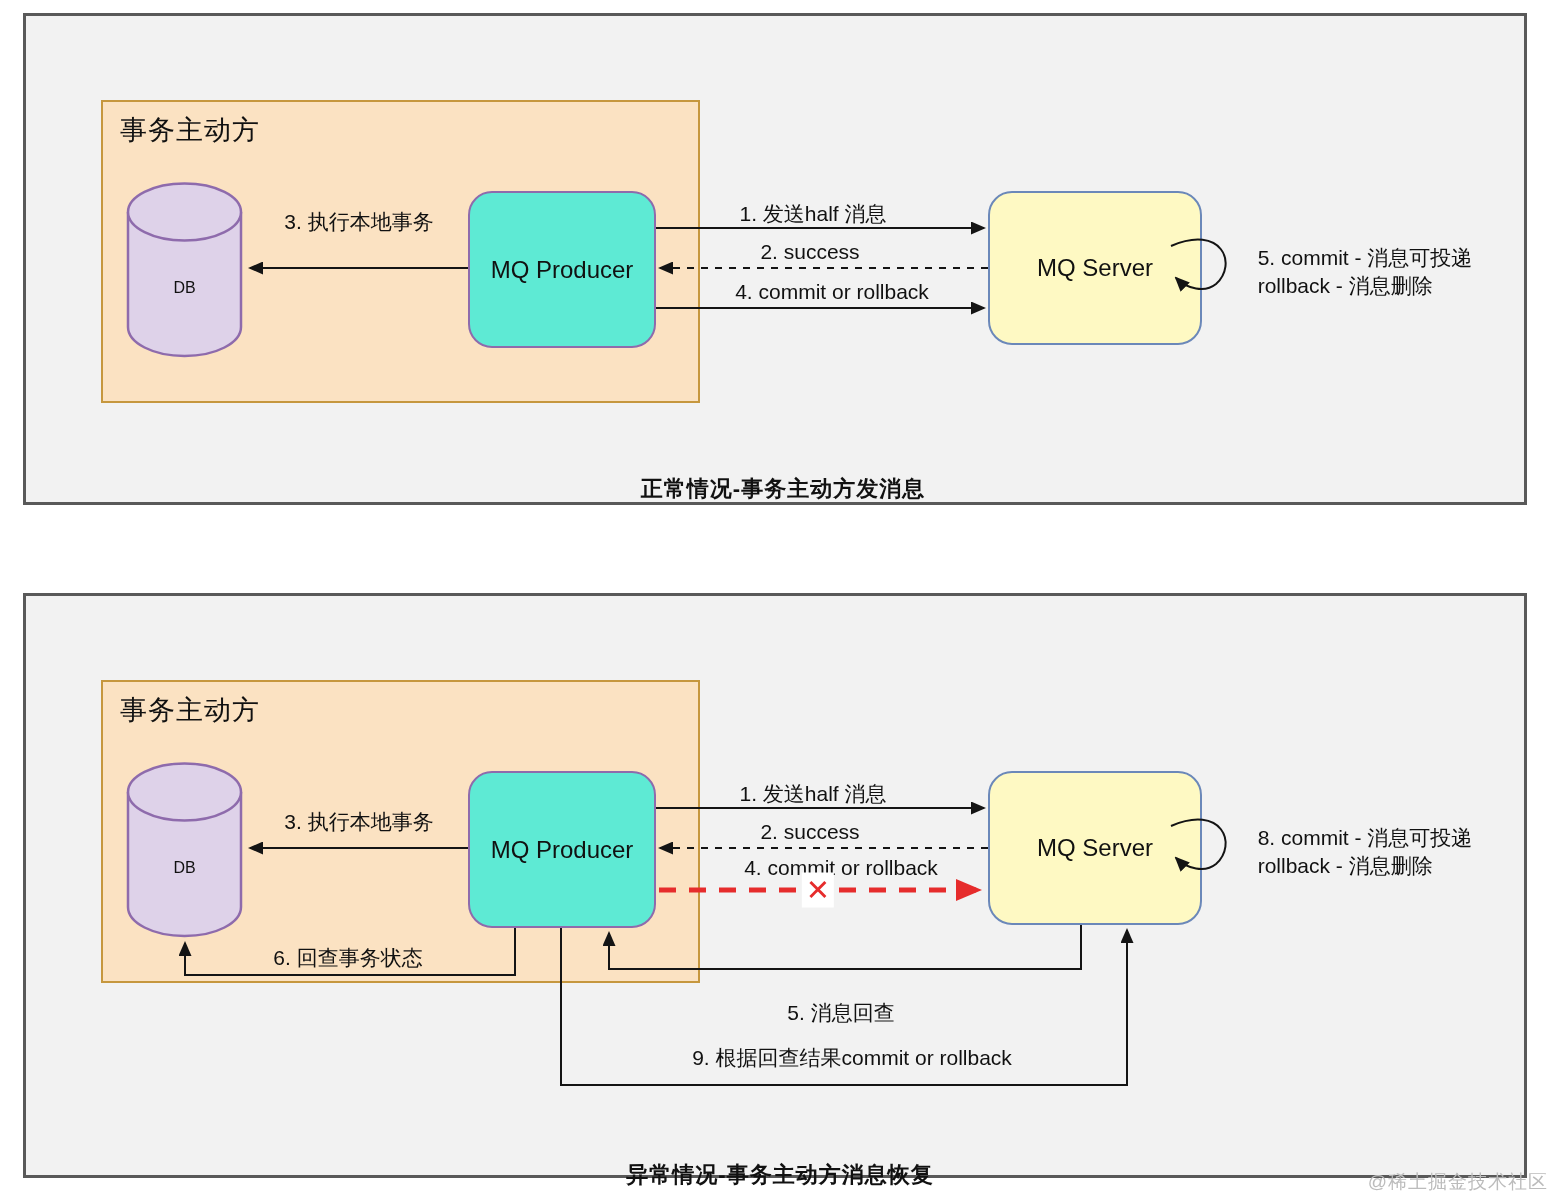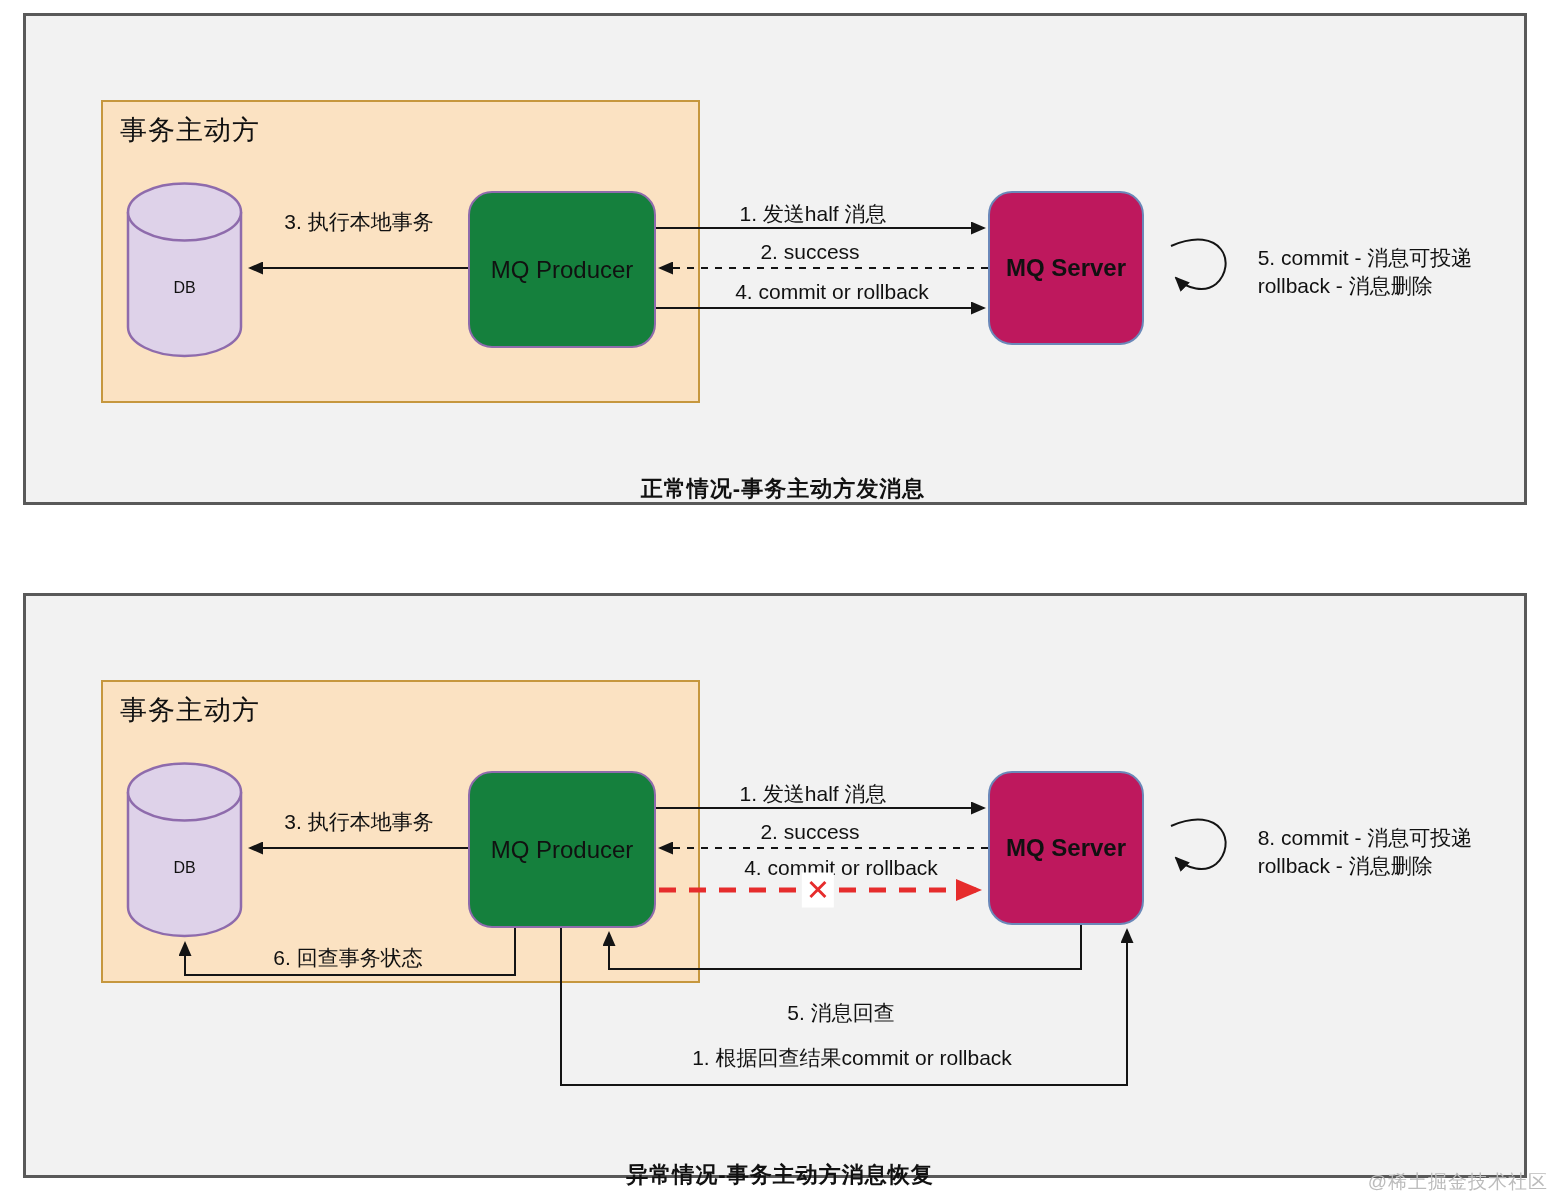--- a/index.html
+++ b/index.html
@@ -16,22 +16,22 @@
     position:absolute;left:75px;top:84px;width:599px;height:303px;
     background:#fbe2c2;border:2px solid #c6973e;box-sizing:border-box;
   }
   .group-label{position:absolute;left:94px;top:96px;font-size:27px;letter-spacing:1px;}
   .cyl{position:absolute;left:100px;top:165px;width:117px;height:177px;}
   .cyl-label{position:absolute;left:0;top:98px;width:100%;text-align:center;font-size:16px;}
   .node{
     position:absolute;border-radius:24px;border:2px solid;box-sizing:border-box;
     display:flex;align-items:center;justify-content:center;font-size:24px;
   }
-  .node.producer{left:442px;top:175px;width:188px;height:157px;background:#15803d;border-color:#8e6bac;}
-  .node.server{left:962px;top:175px;width:156px;height:154px;background:#be185d;border-color:#6b88b9;font-weight:bold;}
+  .node.producer{left:442px;top:175px;width:188px;height:157px;background:#5eead4;border-color:#8e6bac;}
+  .node.server{left:962px;top:175px;width:214px;height:154px;background:#fef9c3;border-color:#6b88b9;}
   .wires{position:absolute;left:0;top:0;}
   .lbl{position:absolute;font-size:21px;white-space:nowrap;transform:translateX(-50%);}
   .note{
     position:absolute;left:1339px;top:228px;transform:translateX(-50%);
     font-size:21px;line-height:28px;white-space:nowrap;
   }
   .ptitle{
     position:absolute;transform:translateX(-50%);font-size:22px;font-weight:700;
     letter-spacing:1px;white-space:nowrap;
   }
@@ -136,21 +136,21 @@
         <path d="M1055,329 L1055,373 L583,373 L583,337" fill="none" stroke="#141414" stroke-width="2" marker-end="url(#arrB)"></path>
         <path d="M535,332 L535,489 L1101,489 L1101,334" fill="none" stroke="#141414" stroke-width="2" marker-end="url(#arrB)"></path>
       </svg>
 
       <div class="lbl" style="left:787px;top:184px;">1. 发送half 消息</div>
       <div class="lbl" style="left:784px;top:224px;">2. success</div>
       <div class="lbl" style="left:815px;top:260px;">4. commit or rollback</div>
       <div class="lbl" style="left:333px;top:212px;">3. 执行本地事务</div>
       <div class="lbl" style="left:322px;top:348px;">6. 回查事务状态</div>
       <div class="lbl" style="left:815px;top:403px;">5. 消息回查</div>
-      <div class="lbl" style="left:826px;top:448px;">1. 根据回查结果commit or rollback</div>
+      <div class="lbl" style="left:826px;top:448px;">9. 根据回查结果commit or rollback</div>
 
       <div class="xmark">✕</div>
 
       <div class="note">
         <span>8. commit - 消息可投递</span><br>
         <span>rollback - 消息删除</span>
       </div>
 
       <div class="ptitle" style="left:754px;top:564px;">异常情况-事务主动方消息恢复</div>
     </div>

